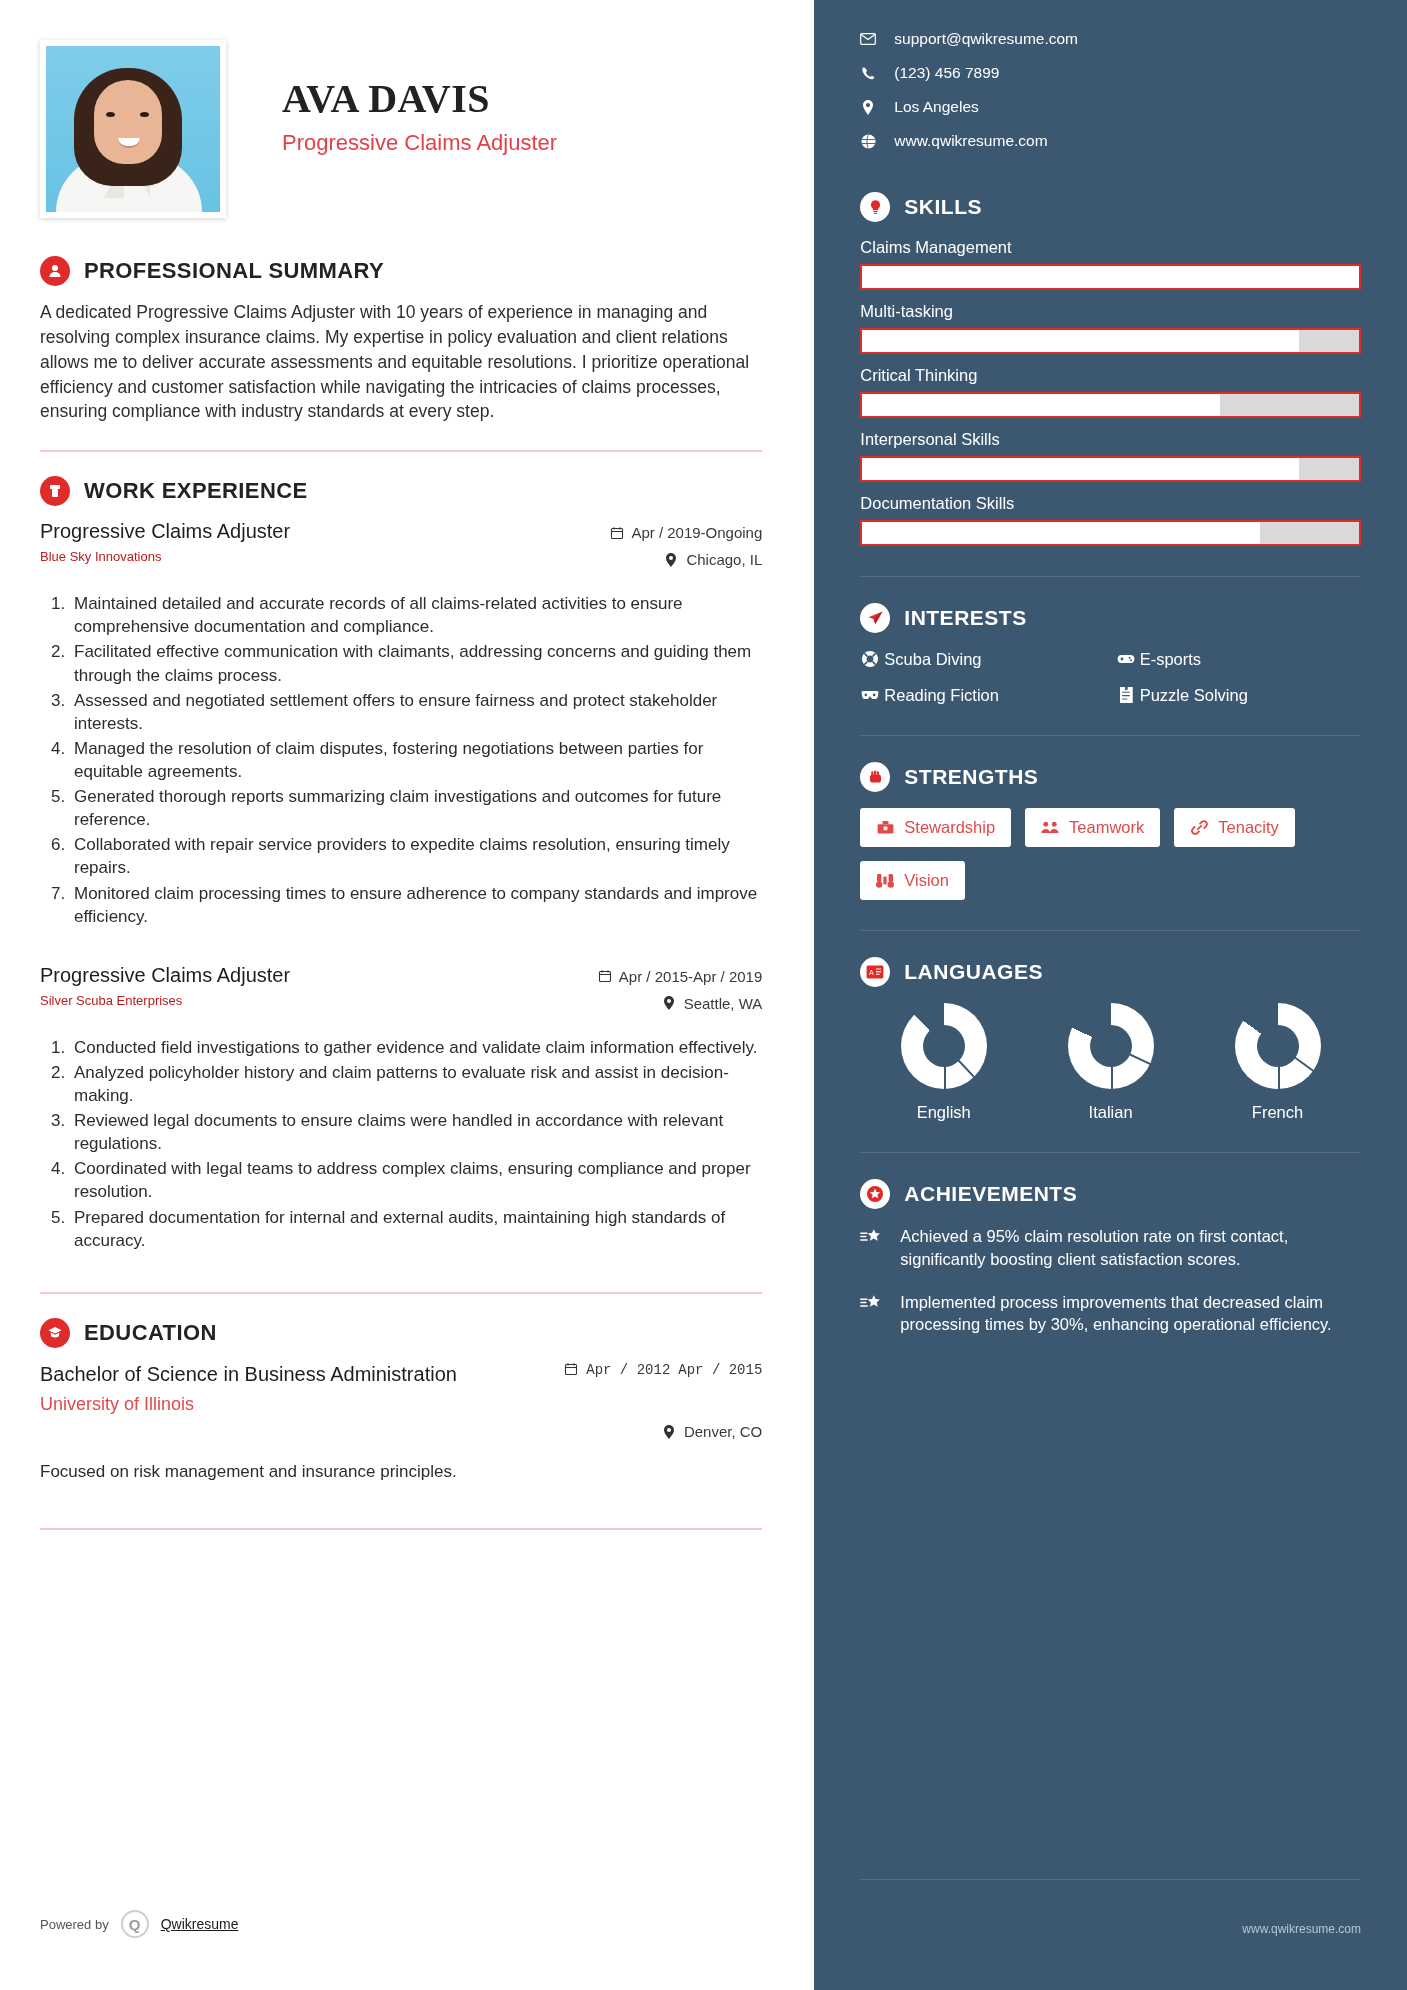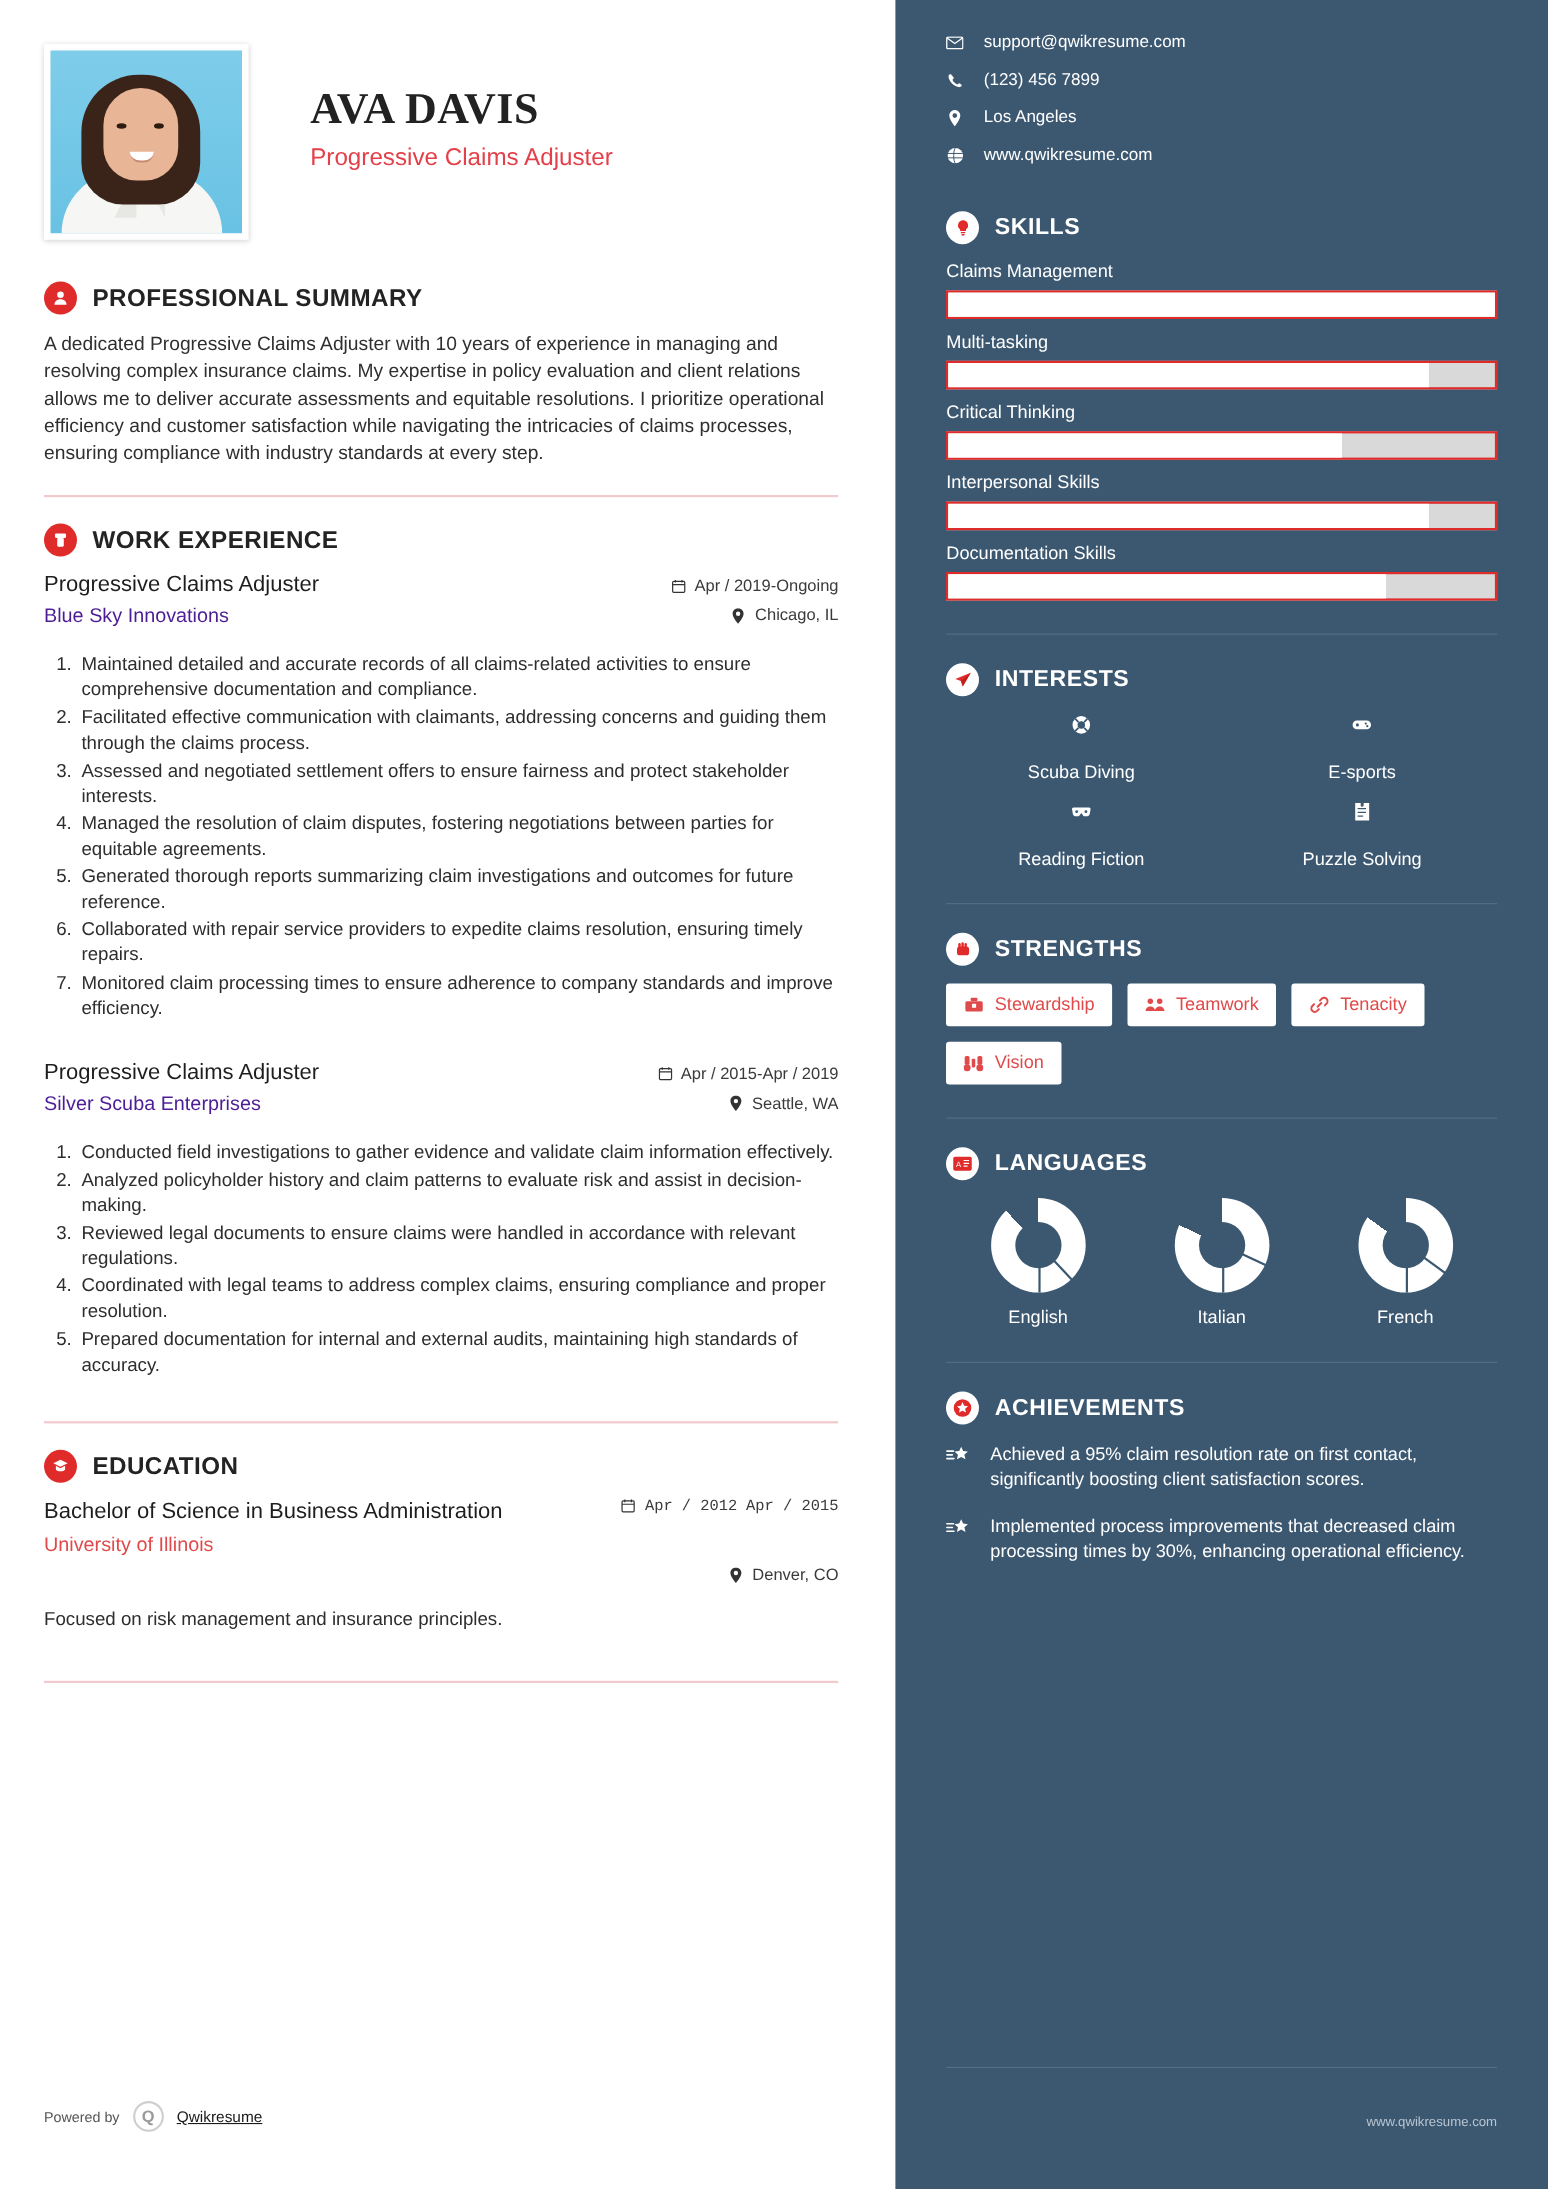--- a/index.html
+++ b/index.html
@@ -126,21 +126,21 @@
   }
 
   .job { margin-bottom: 10px; }
   .job-top {
     display: flex;
     justify-content: space-between;
     align-items: flex-start;
   }
   .job-left { flex: 1 1 auto; }
   .job-role { font-size: 20px; color: #1e1e1e; margin-bottom: 6px; }
-  .job-company { font-size: 18px; color: #4c1d95; }
+  .job-company { font-size: 13px; color: #b91c1c; }
   .job-right {
     text-align: right;
     flex: none;
     padding-top: 4px;
     min-width: 190px;
   }
   .meta-line {
     display: flex; align-items: center; justify-content: flex-end; gap: 7px;
     font-size: 15px; color: #3a3a3a; margin-bottom: 10px; white-space: nowrap;
   }
@@ -225,21 +225,21 @@
     position: relative;
   }
   .bar .fill { position:absolute; left:0; top:0; bottom:0; background:#ffffff; }
 
   .rdivider { height: 1px; background: #546e86; margin: 30px 0 26px 0; }
 
   .interest-grid {
     display: grid; grid-template-columns: 1fr 1fr; row-gap: 16px; column-gap: 10px;
   }
   .interest-item {
-    display:flex; align-items:center; gap: 24px; font-size: 16.5px; color:#ffffff;flex-direction:column;
+    display:flex; align-items:center; gap: 4px; font-size: 16.5px; color:#ffffff;
   }
   .i-ico { width: 20px; height:20px; flex:none; display:flex; align-items:center; justify-content:center; }
   .i-ico svg { display:block; }
 
   .strength-wrap { display: flex; flex-wrap: wrap; gap: 14px; align-items: center; }
   .strength {
     background: #ffffff; color:#e04a4a;
     border-radius: 3px;
     padding: 10px 16px;
     display:flex; align-items:center; gap: 10px;

